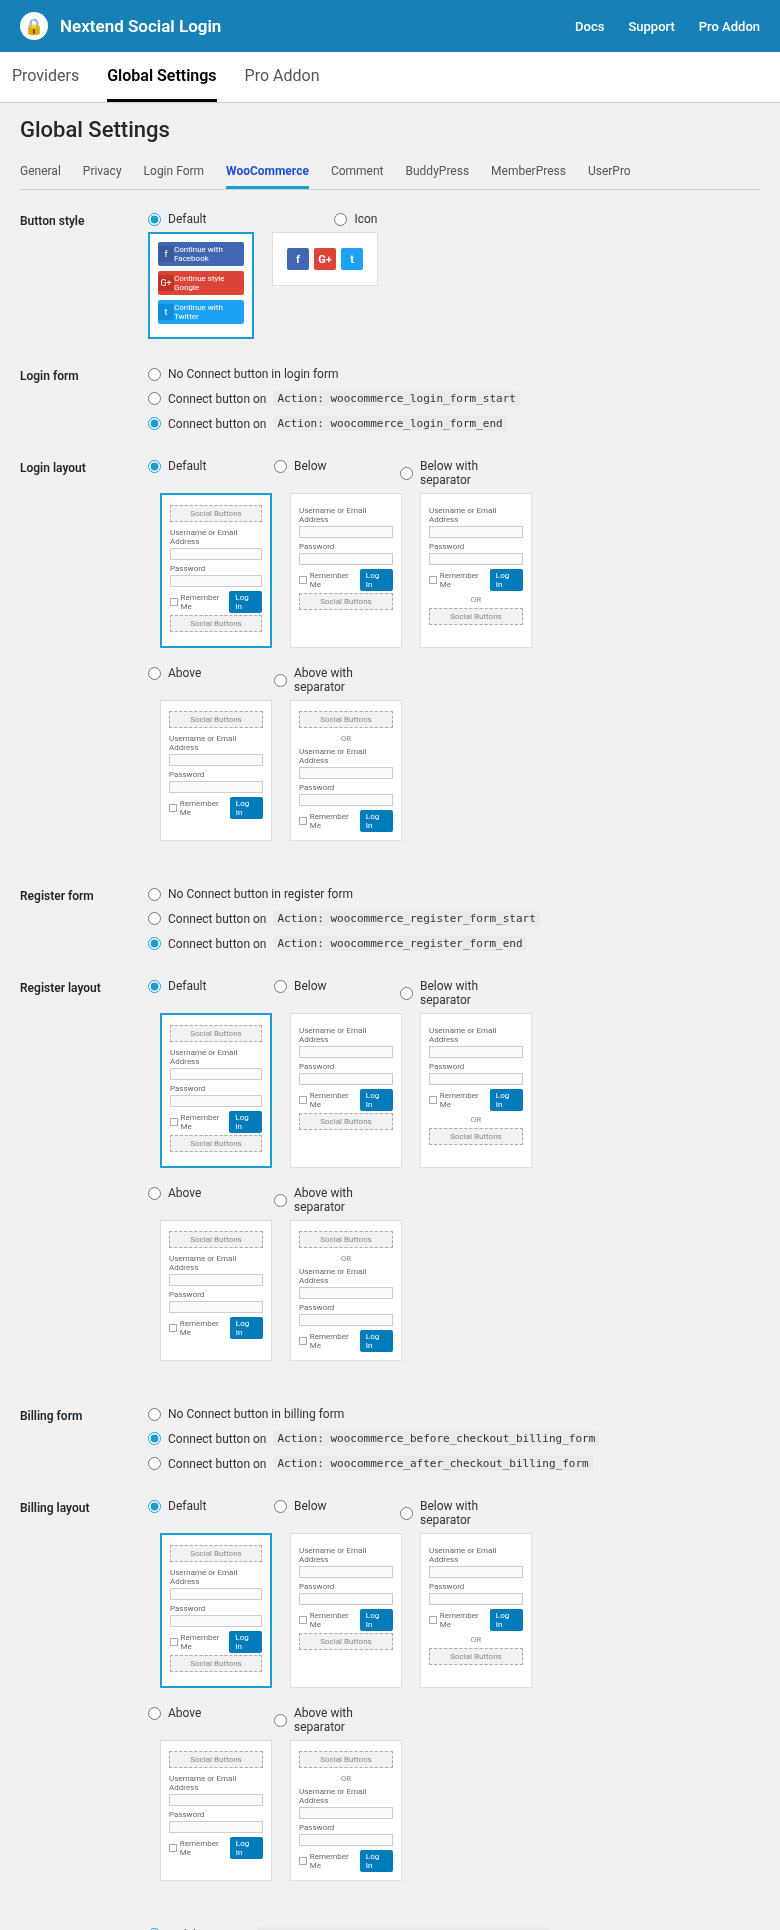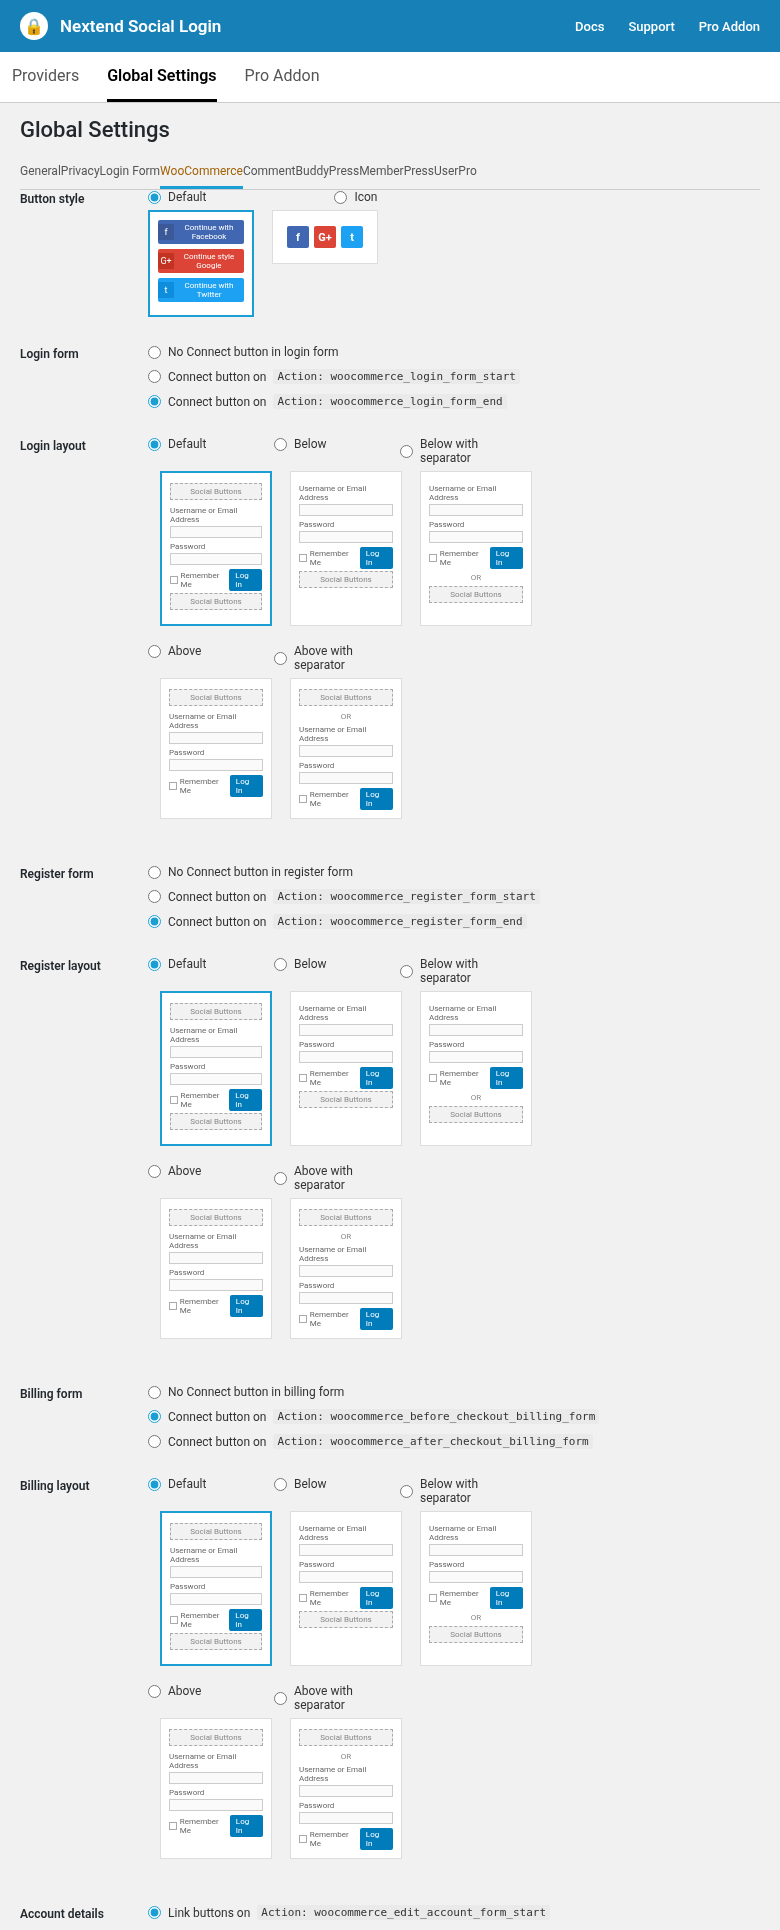--- a/index.html
+++ b/index.html
@@ -8,23 +8,23 @@
 .topbar .logo { display: flex; align-items: center; font-weight: 600; font-size: 17px; }
 .topbar .logo-icon { width: 28px; height: 28px; border-radius: 50%; background: #fff; display: flex; align-items: center; justify-content: center; margin-right: 12px; }
 .topbar .logo-icon span { color: #1680b7; font-size: 16px; font-weight: bold; }
 .topbar .links { margin-left: auto; display: flex; gap: 24px; font-size: 13px; font-weight: 500; padding-left: 24px; }
 .topbar .links span { cursor: pointer; }
 .maintabs { background: #fff; border-bottom: 1px solid #ccc; padding: 0 12px; display: flex; gap: 28px; }
 .maintabs .tab { padding: 14px 0; font-size: 16px; color: #555; cursor: pointer; }
 .maintabs .tab.active { font-weight: 600; color: #000; border-bottom: 3px solid #000; }
 .page { padding: 14px 20px; }
 h1 { font-size: 22px; font-weight: 500; color: #23282d; margin-bottom: 14px; }
-.subtabs { display: flex; border-bottom: 1px solid #ccc; }
+.subtabs { display: flex; gap: 22px; border-bottom: 1px solid #ccc; margin-bottom: 22px; }
 .subtabs .stab { font-size: 12px; color: #555; padding: 8px 0; cursor: pointer; }
-.subtabs .stab.active { color: #a16207; font-weight: 400; border-bottom: 3px solid #1a9ed4; }
+.subtabs .stab.active { color: #1d4ed8; font-weight: 700; border-bottom: 3px solid #1a9ed4; }
 .setting { display: flex; margin-bottom: 28px; }
 .setting-label { width: 128px; font-size: 12px; font-weight: 600; color: #23282d; padding-top: 2px; }
 .setting-body { flex: 1; }
 .radio-row { display: flex; flex-wrap: wrap; gap: 14px; }
 .radio-col { display: flex; flex-direction: column; gap: 10px; }
 .radio-opt { display: flex; align-items: center; gap: 7px; font-size: 12px; color: #333; }
 .radio-opt input { cursor: pointer; accent-color: #1a9ed4; margin: 0; }
 .code { background: #eaeaea; font-family: Consolas, Monaco, monospace; font-size: 11px; padding: 1px 4px; border-radius: 2px; }
 .preview-row { display: flex; gap: 18px; margin-top: 6px; margin-bottom: 18px; flex-wrap: wrap; padding-left: 12px; }
 .preview-slot { width: 112px; }
@@ -36,21 +36,21 @@
 .pb-row { display: flex; align-items: center; justify-content: space-between; margin-top: 2px; }
 .pb-remember { display: flex; align-items: center; gap: 3px; font-size: 8px; color: #666; }
 .pb-cb { width: 8px; height: 8px; border: 1px solid #aaa; background: #fff; }
 .pb-btn { background: #007cba; color: #fff; font-size: 8px; padding: 2px 6px; border-radius: 2px; }
 .pb-or { text-align: center; font-size: 8px; color: #888; margin: 4px 0; }
 .style-preview { display: flex; gap: 18px; margin-top: 6px; }
 .style-box { background: #fff; border: 1px solid #ddd; padding: 8px; width: 106px; }
 .style-box.sel { border: 2px solid #1a9ed4; }
 .sbtn { display: flex; align-items: center; font-size: 8px; color: #fff; border-radius: 2px; margin-bottom: 5px; overflow: hidden; }
 .sbtn .sic { width: 16px; text-align: center; padding: 3px 0; font-size: 9px; }
-.sbtn .slab { flex: 1; text-align: center; padding: 3px 0; }
+.sbtn .slab { flex: 1; text-align: left; padding: 3px 0; }
 .sbtn.fb { background: #4267b2; } .sbtn.fb .sic { background: #3b5998; }
 .sbtn.gg { background: #db4437; } .sbtn.gg .sic { background: #c23321; }
 .sbtn.tw { background: #1da1f2; } .sbtn.tw .sic { background: #0d8ddb; }
 .icon-row { display: flex; gap: 5px; }
 .ibox { width: 22px; height: 22px; border-radius: 2px; display: flex; align-items: center; justify-content: center; color: #fff; font-size: 11px; font-weight: bold; }
 .ibox.fb { background: #4267b2; } .ibox.gg { background: #db4437; } .ibox.tw { background: #1da1f2; }
 </style>
 </head>
 <body>
 

